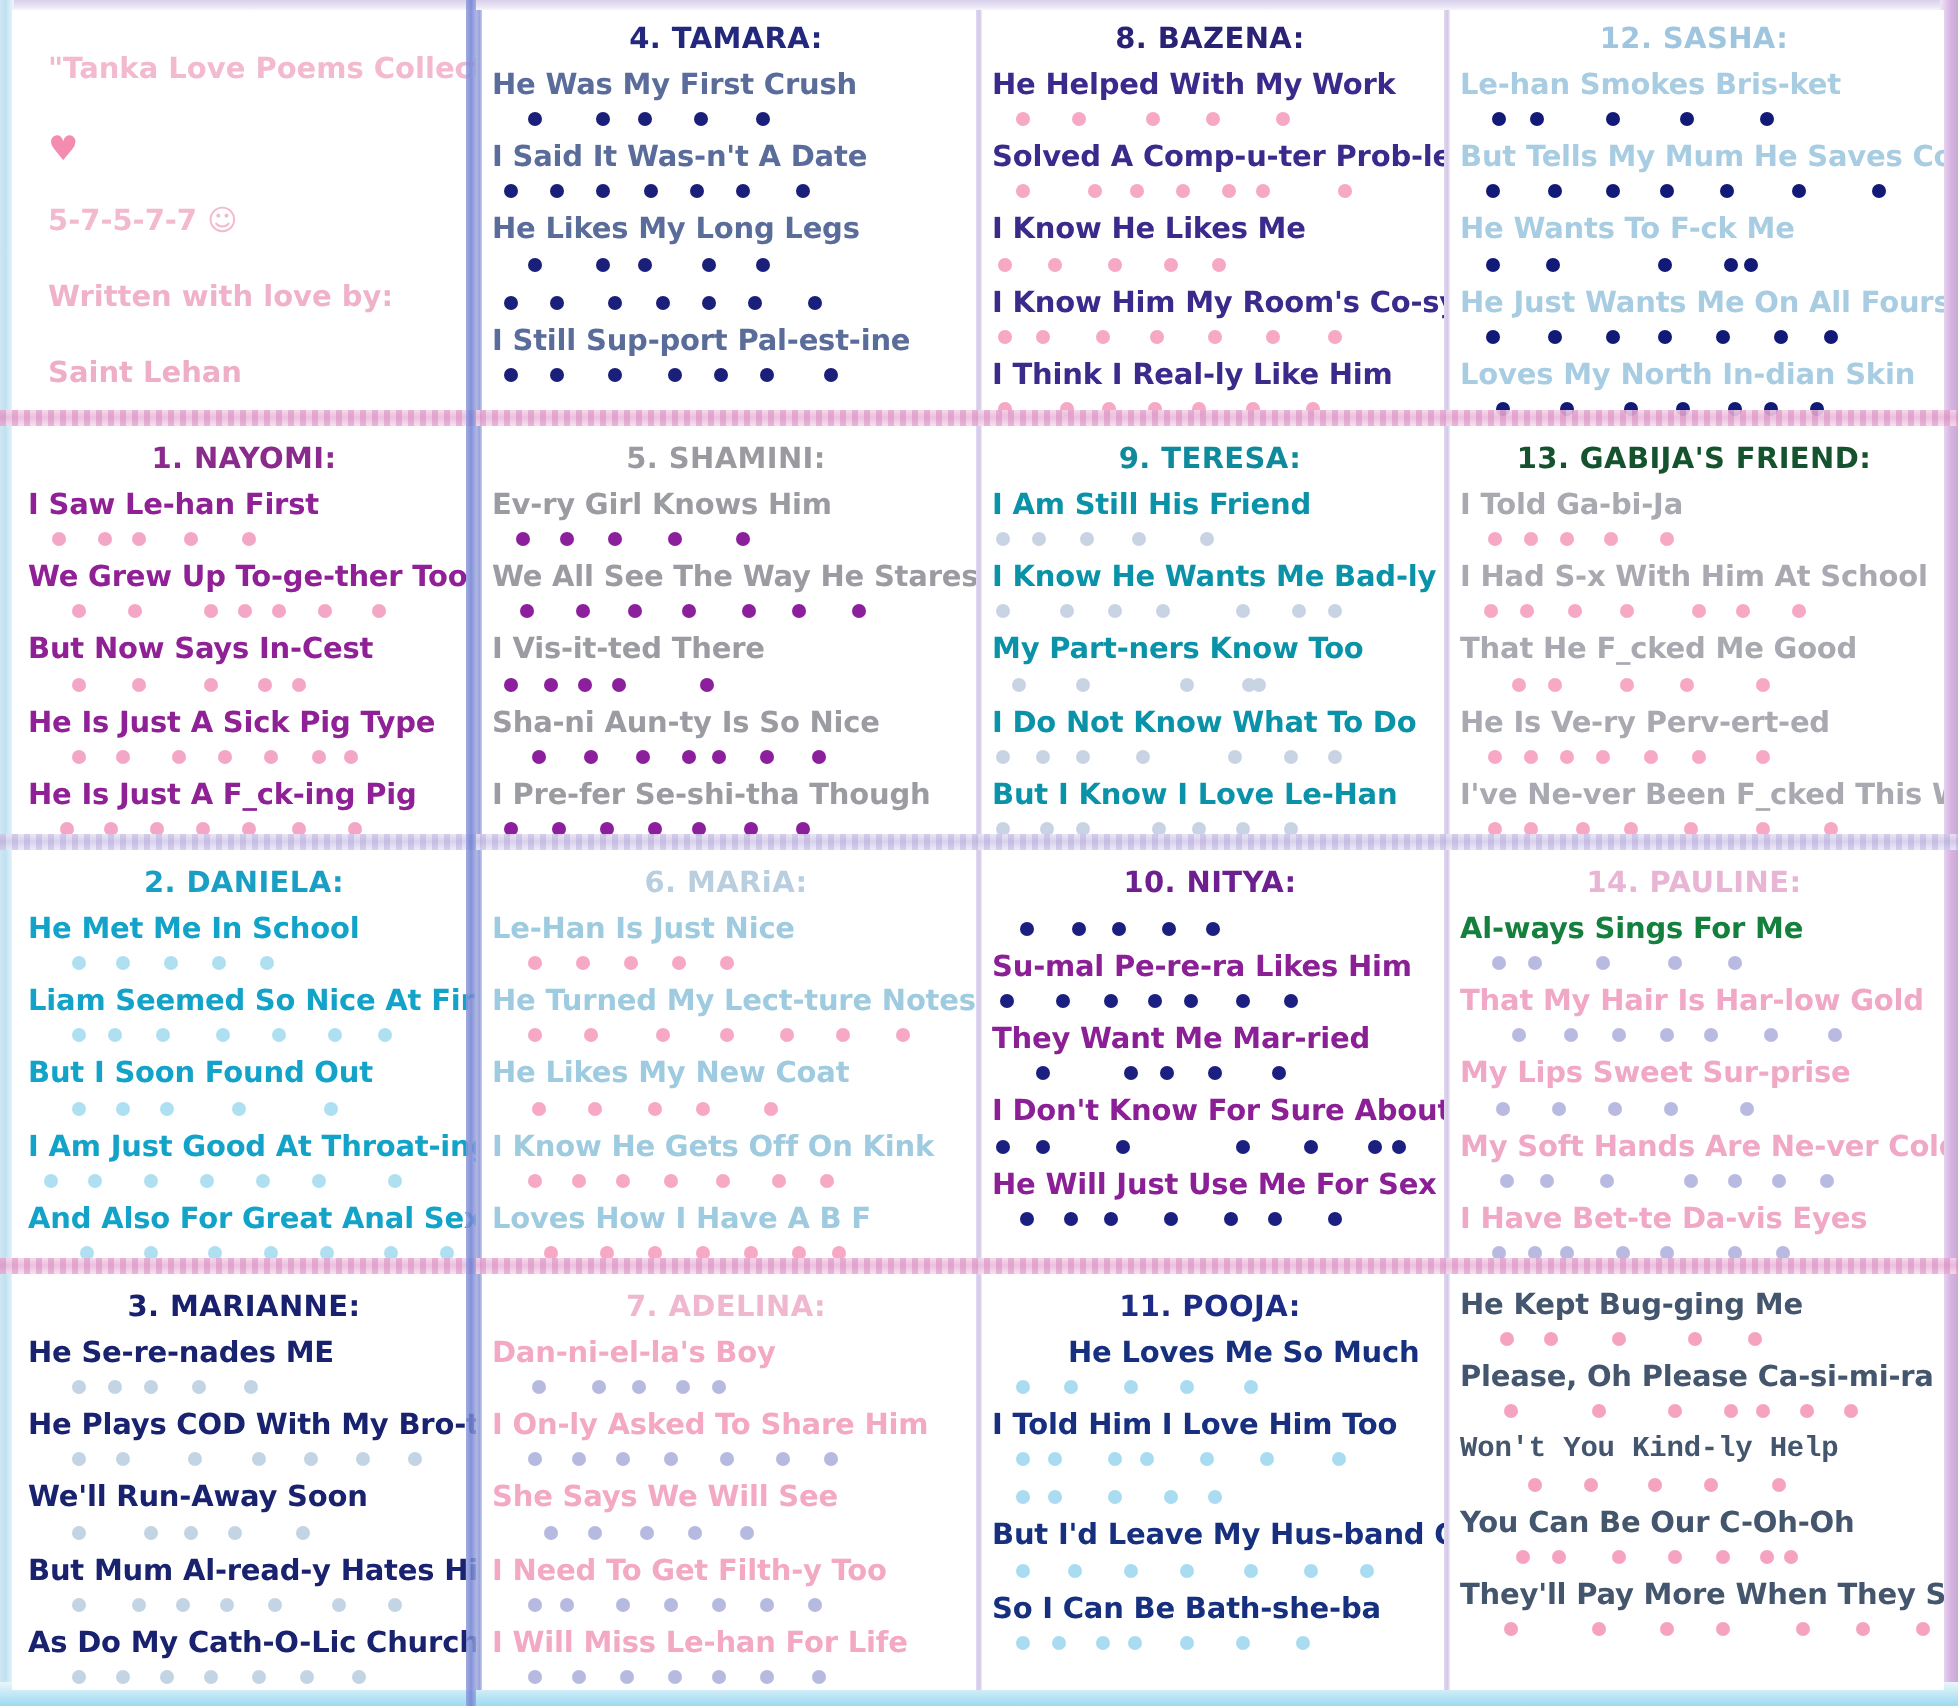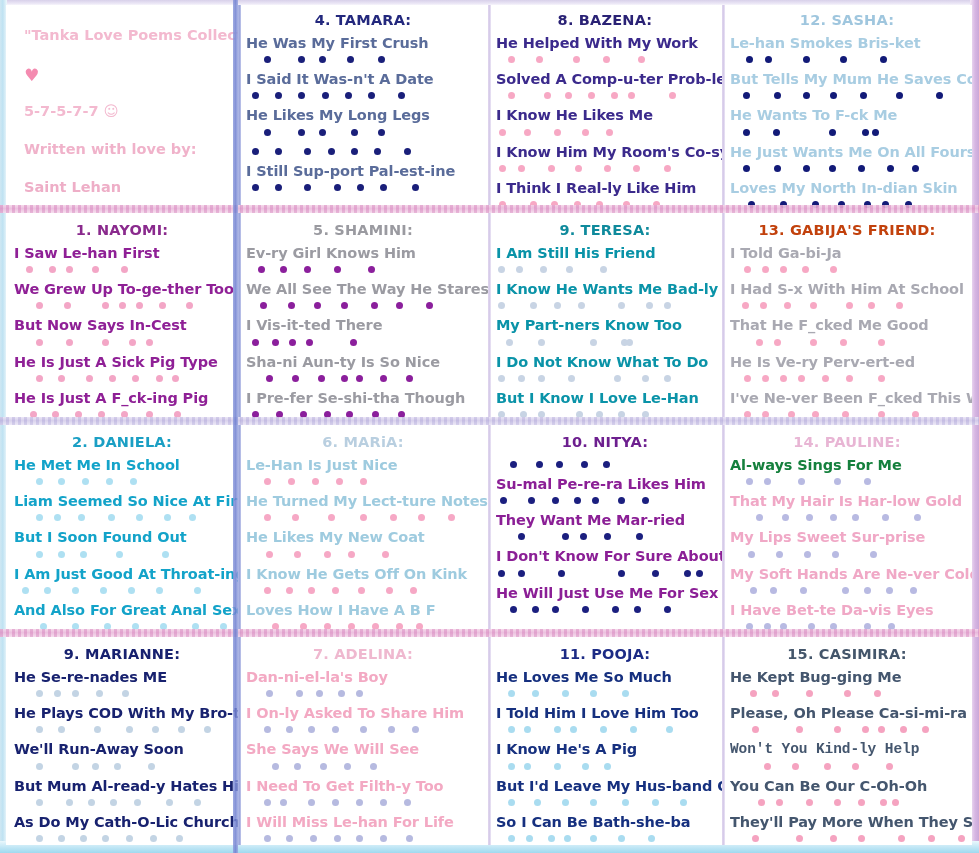--- a/index.html
+++ b/index.html
@@ -438,21 +438,21 @@
           <span class="dot" style="background: rgb(200, 212, 228); left: 2px;"></span>
           <span class="dot" style="background: rgb(200, 212, 228); left: 24px;"></span>
           <span class="dot" style="background: rgb(200, 212, 228); left: 42px;"></span>
           <span class="dot" style="background: rgb(200, 212, 228); left: 80px;"></span>
           <span class="dot" style="background: rgb(200, 212, 228); left: 100px;"></span>
           <span class="dot" style="background: rgb(200, 212, 228); left: 122px;"></span>
           <span class="dot" style="background: rgb(200, 212, 228); left: 146px;"></span>
         </div>
       </div>
     <div class="cell vsep-left soft">
-        <div class="poem-title" style="color: #c2410c;">13. GABIJA'S FRIEND:</div>
+        <div class="poem-title" style="color: #14532d;">13. GABIJA'S FRIEND:</div>
         <div class="line" style="color: rgb(169, 169, 178);">I Told Ga-bi-Ja</div>
         <div class="dots">
           <span class="dot" style="background: rgb(247, 168, 196); left: 14px;"></span>
           <span class="dot" style="background: rgb(247, 168, 196); left: 32px;"></span>
           <span class="dot" style="background: rgb(247, 168, 196); left: 50px;"></span>
           <span class="dot" style="background: rgb(247, 168, 196); left: 72px;"></span>
           <span class="dot" style="background: rgb(247, 168, 196); left: 100px;"></span>
         </div>
         <div class="line" style="color: rgb(169, 169, 178);">I Had S-x With Him At School</div>
         <div class="dots">
@@ -684,21 +684,21 @@
           <span class="dot" style="background: rgb(184, 186, 226); left: 34px;"></span>
           <span class="dot" style="background: rgb(184, 186, 226); left: 50px;"></span>
           <span class="dot" style="background: rgb(184, 186, 226); left: 78px;"></span>
           <span class="dot" style="background: rgb(184, 186, 226); left: 100px;"></span>
           <span class="dot" style="background: rgb(184, 186, 226); left: 134px;"></span>
           <span class="dot" style="background: rgb(184, 186, 226); left: 158px;"></span>
         </div>
       </div>
 
     <div class="cell">
-        <div class="poem-title" style="color: rgb(23, 33, 111);">9. MARIANNE:</div>
+        <div class="poem-title" style="color: rgb(23, 33, 111);">3. MARIANNE:</div>
         <div class="line" style="color: rgb(24, 34, 111);">He Se-re-nades ME</div>
         <div class="dots">
           <span class="dot" style="background: rgb(195, 212, 228); left: 22px;"></span>
           <span class="dot" style="background: rgb(195, 212, 228); left: 40px;"></span>
           <span class="dot" style="background: rgb(195, 212, 228); left: 58px;"></span>
           <span class="dot" style="background: rgb(195, 212, 228); left: 82px;"></span>
           <span class="dot" style="background: rgb(195, 212, 228); left: 108px;"></span>
         </div>
         <div class="line" style="color: rgb(24, 34, 111);">He Plays COD With My Bro-ther</div>
         <div class="dots">
@@ -783,39 +783,38 @@
           <span class="dot" style="background: rgb(182, 186, 224); left: 40px;"></span>
           <span class="dot" style="background: rgb(182, 186, 224); left: 64px;"></span>
           <span class="dot" style="background: rgb(182, 186, 224); left: 88px;"></span>
           <span class="dot" style="background: rgb(182, 186, 224); left: 110px;"></span>
           <span class="dot" style="background: rgb(182, 186, 224); left: 134px;"></span>
           <span class="dot" style="background: rgb(182, 186, 224); left: 160px;"></span>
         </div>
       </div>
     <div class="cell vsep-left soft">
         <div class="poem-title" style="color: rgb(28, 43, 133);">11. POOJA:</div>
-        <div class="line" style="color: rgb(22, 48, 127);">He Loves Me So Much</div>
+        <div class="line" style="color: rgb(22, 48, 127); margin-left: 38px;">He Loves Me So Much</div>
         <div class="dots">
           <span class="dot" style="background: rgb(169, 220, 240); left: 12px;"></span>
           <span class="dot" style="background: rgb(169, 220, 240); left: 36px;"></span>
           <span class="dot" style="background: rgb(169, 220, 240); left: 66px;"></span>
           <span class="dot" style="background: rgb(169, 220, 240); left: 94px;"></span>
           <span class="dot" style="background: rgb(169, 220, 240); left: 126px;"></span>
         </div>
         <div class="line" style="color: rgb(22, 48, 127);">I Told Him I Love Him Too</div>
         <div class="dots">
           <span class="dot" style="background: rgb(169, 220, 240); left: 12px;"></span>
           <span class="dot" style="background: rgb(169, 220, 240); left: 28px;"></span>
           <span class="dot" style="background: rgb(169, 220, 240); left: 58px;"></span>
           <span class="dot" style="background: rgb(169, 220, 240); left: 74px;"></span>
           <span class="dot" style="background: rgb(169, 220, 240); left: 104px;"></span>
           <span class="dot" style="background: rgb(169, 220, 240); left: 134px;"></span>
           <span class="dot" style="background: rgb(169, 220, 240); left: 170px;"></span>
         </div>
-        <div class="line" style="color: rgb(22, 48, 127);">I Know He's A Pig</div>
         <div class="dots">
           <span class="dot" style="background: rgb(169, 220, 240); left: 12px;"></span>
           <span class="dot" style="background: rgb(169, 220, 240); left: 28px;"></span>
           <span class="dot" style="background: rgb(169, 220, 240); left: 58px;"></span>
           <span class="dot" style="background: rgb(169, 220, 240); left: 86px;"></span>
           <span class="dot" style="background: rgb(169, 220, 240); left: 108px;"></span>
         </div>
         <div class="line" style="color: rgb(22, 48, 127);">But I'd Leave My Hus-band Quick</div>
         <div class="dots">
           <span class="dot" style="background: rgb(169, 220, 240); left: 12px;"></span>
@@ -831,21 +830,20 @@
           <span class="dot" style="background: rgb(169, 220, 240); left: 12px;"></span>
           <span class="dot" style="background: rgb(169, 220, 240); left: 30px;"></span>
           <span class="dot" style="background: rgb(169, 220, 240); left: 52px;"></span>
           <span class="dot" style="background: rgb(169, 220, 240); left: 68px;"></span>
           <span class="dot" style="background: rgb(169, 220, 240); left: 94px;"></span>
           <span class="dot" style="background: rgb(169, 220, 240); left: 122px;"></span>
           <span class="dot" style="background: rgb(169, 220, 240); left: 152px;"></span>
         </div>
       </div>
     <div class="cell vsep-left soft">
-        <div class="poem-title" style="color: rgb(68, 86, 107);">15. CASIMIRA:</div>
         <div class="line" style="color: rgb(68, 86, 110);">He Kept Bug-ging Me</div>
         <div class="dots">
           <span class="dot" style="background: rgb(245, 163, 192); left: 20px;"></span>
           <span class="dot" style="background: rgb(245, 163, 192); left: 42px;"></span>
           <span class="dot" style="background: rgb(245, 163, 192); left: 76px;"></span>
           <span class="dot" style="background: rgb(245, 163, 192); left: 114px;"></span>
           <span class="dot" style="background: rgb(245, 163, 192); left: 144px;"></span>
         </div>
         <div class="line" style="color: rgb(68, 86, 110);">Please, Oh Please Ca-si-mi-ra</div>
         <div class="dots">

